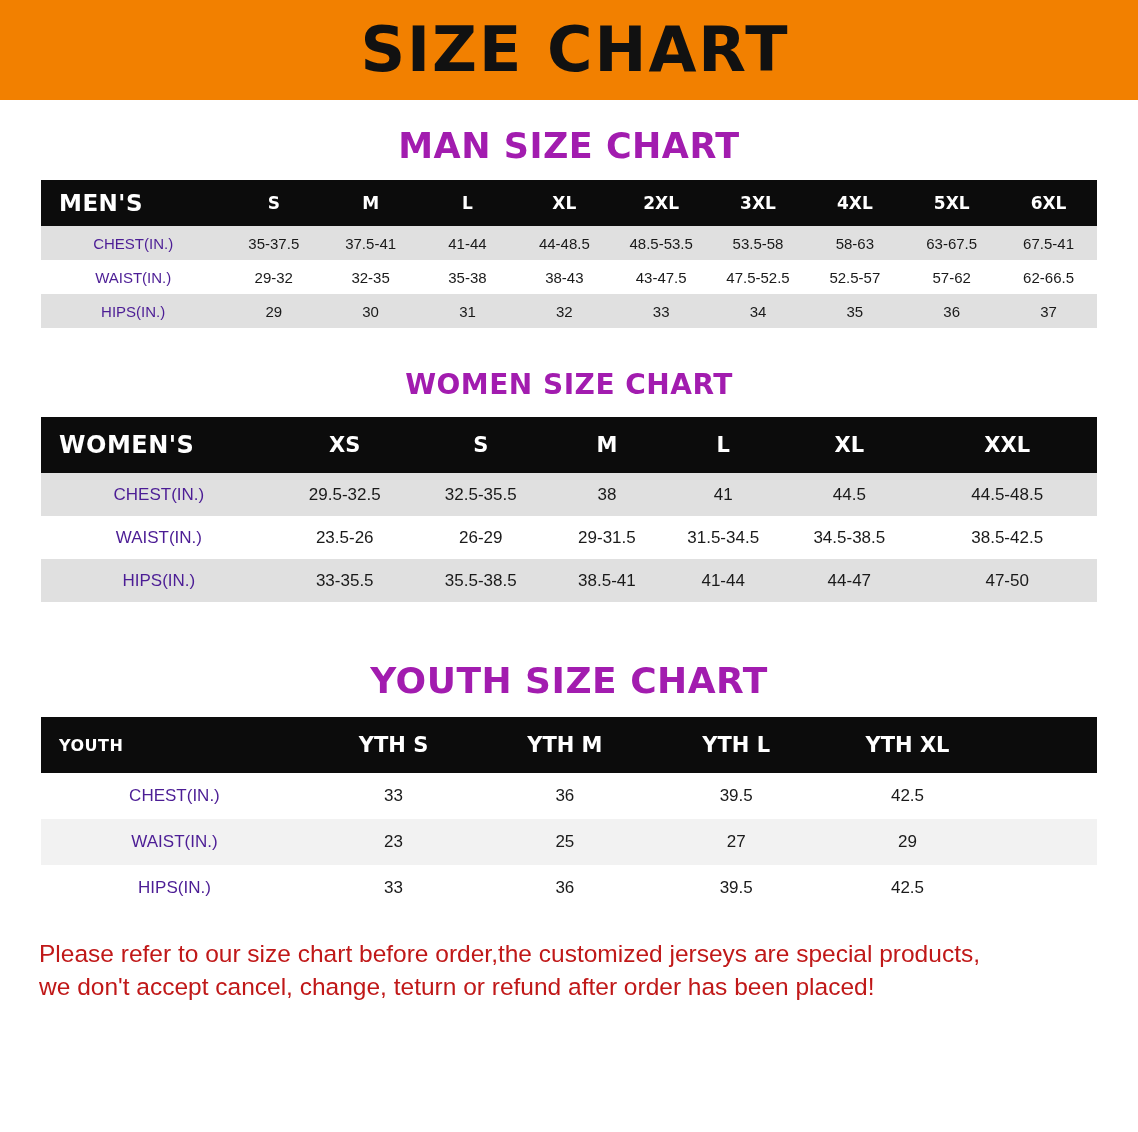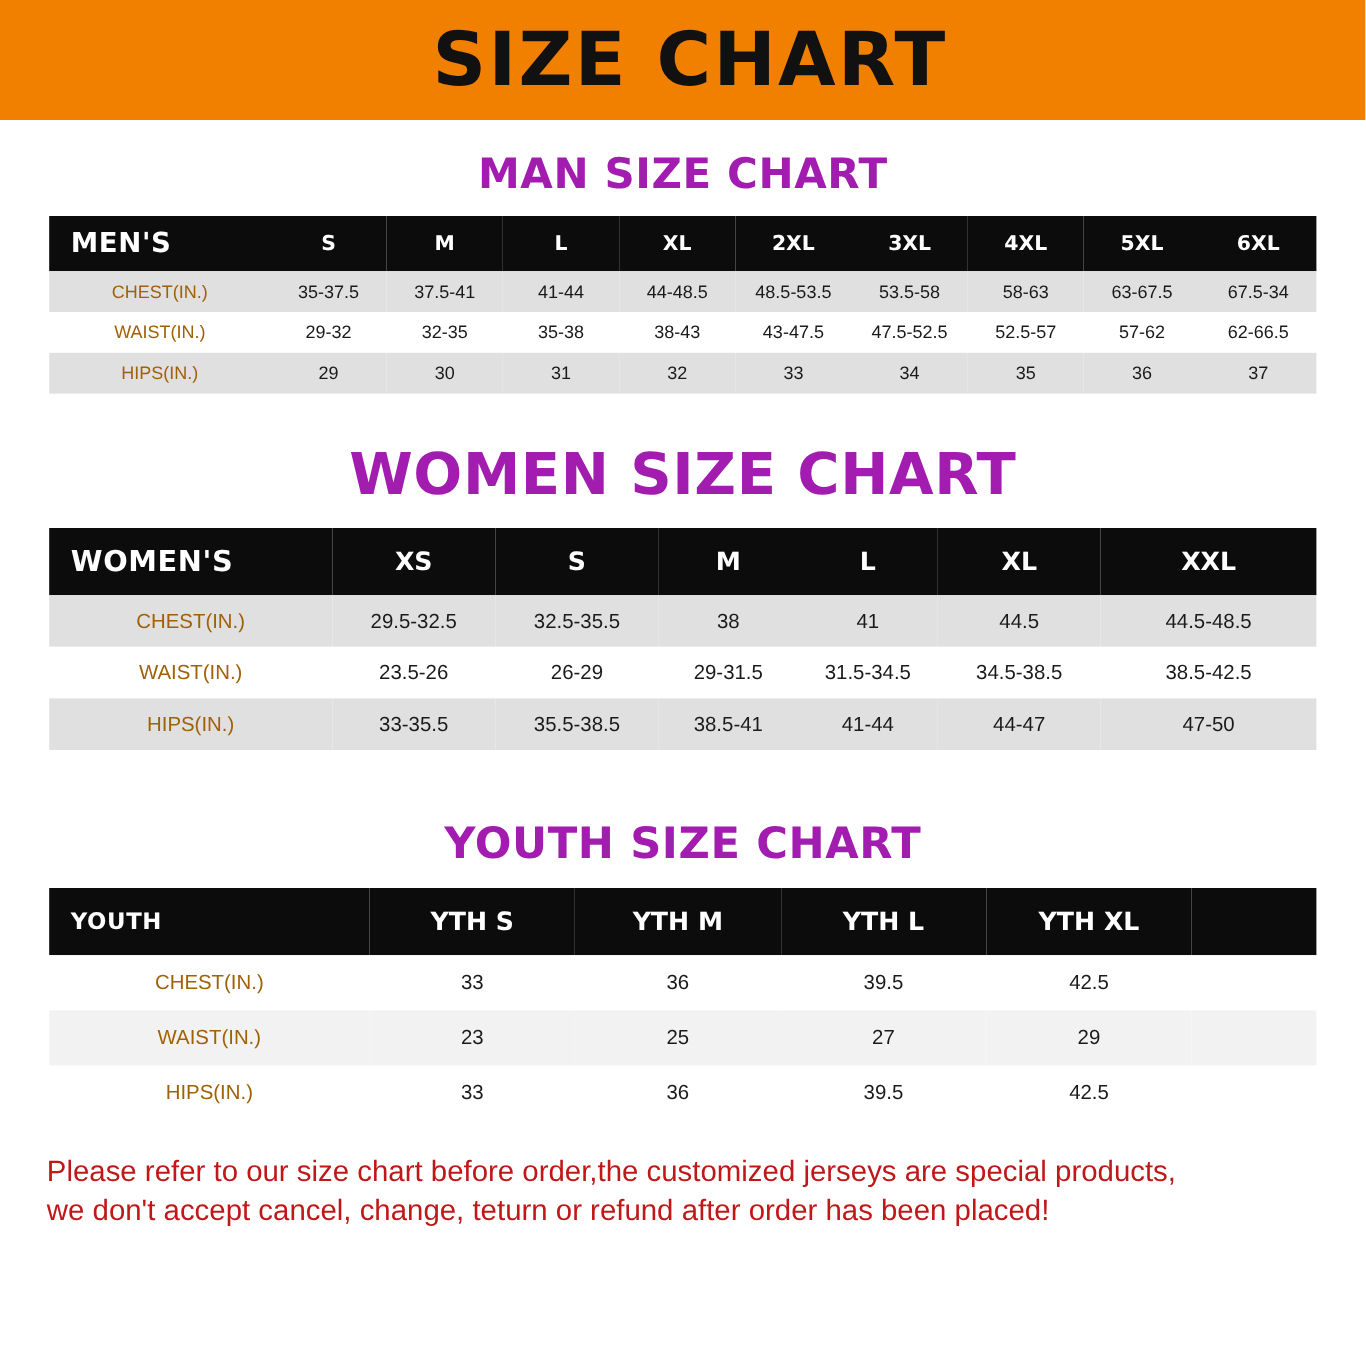--- a/index.html
+++ b/index.html
@@ -37,21 +37,21 @@
   
   .section-title {
     text-align: center;
     font-family: "DejaVu Sans", sans-serif;
     font-weight: 700;
     font-size: 35px;
     letter-spacing: 0.5px;
     color: #a21caf;
   }
   #man-title   { margin-top: 26px; }
-  #women-title { margin-top: 40px; font-size: 48px; }
+  #women-title { margin-top: 40px; font-size: 28px; }
   #youth-title { margin-top: 58px; font-size: 36px; }
 
   
   .table-wrap {
     margin: 0 auto;
     width: 1056px;
   }
   table.sizechart {
     width: 100%;
     border-collapse: collapse;
@@ -81,42 +81,42 @@
     font-size: 22px;
     letter-spacing: 0.5px;
   }
   .sizechart tbody td {
     height: 35px;
     font-size: 15.5px;
     color: #1a1a1a;
   }
   .sizechart tbody td.rowlabel {
     font-size: 15.5px;
-    color: #a16207;
+    color: #4c1d95;
   }
   .row-shade-a { background: #e0e0e0; }
   .row-shade-b { background: #f2f2f2; }
   .row-shade-c { background: #ffffff; }
 
   
   #man-table { margin-top: 14px; }
   #man-table thead th { font-size: 17px; }
   #man-table thead th.rowlabel { font-size: 23px; }
   #man-table tbody td { height: 34px; font-size: 15px; }
 
   
   #women-table { margin-top: 16px; }
   #women-table thead th { height: 56px; font-size: 21px; }
   #women-table thead th.rowlabel { font-size: 24px; }
   #women-table tbody td { height: 43px; font-size: 17px; }
 
   
   #youth-table { margin-top: 16px; }
   #youth-table thead th { height: 56px; font-size: 21px; }
-  #youth-table thead th.rowlabel { font-size: 19px; }
+  #youth-table thead th.rowlabel { font-size: 16px; }
   #youth-table tbody td { height: 46px; font-size: 17px; }
 
   
   .notice {
     margin: 26px auto 0 auto;
     width: 1060px;
     color: #c01818;
     font-family: Liberation Sans, sans-serif;
     font-size: 24.5px;
     line-height: 1.35;
@@ -153,21 +153,21 @@
       <tr class="row-shade-a">
         <td class="rowlabel">CHEST(IN.)</td>
         <td>35-37.5</td>
         <td>37.5-41</td>
         <td>41-44</td>
         <td>44-48.5</td>
         <td>48.5-53.5</td>
         <td>53.5-58</td>
         <td>58-63</td>
         <td>63-67.5</td>
-        <td>67.5-34</td>
+        <td>67.5-41</td>
       </tr>
       <tr class="row-shade-c">
         <td class="rowlabel">WAIST(IN.)</td>
         <td>29-32</td>
         <td>32-35</td>
         <td>35-38</td>
         <td>38-43</td>
         <td>43-47.5</td>
         <td>47.5-52.5</td>
         <td>52.5-57</td>

